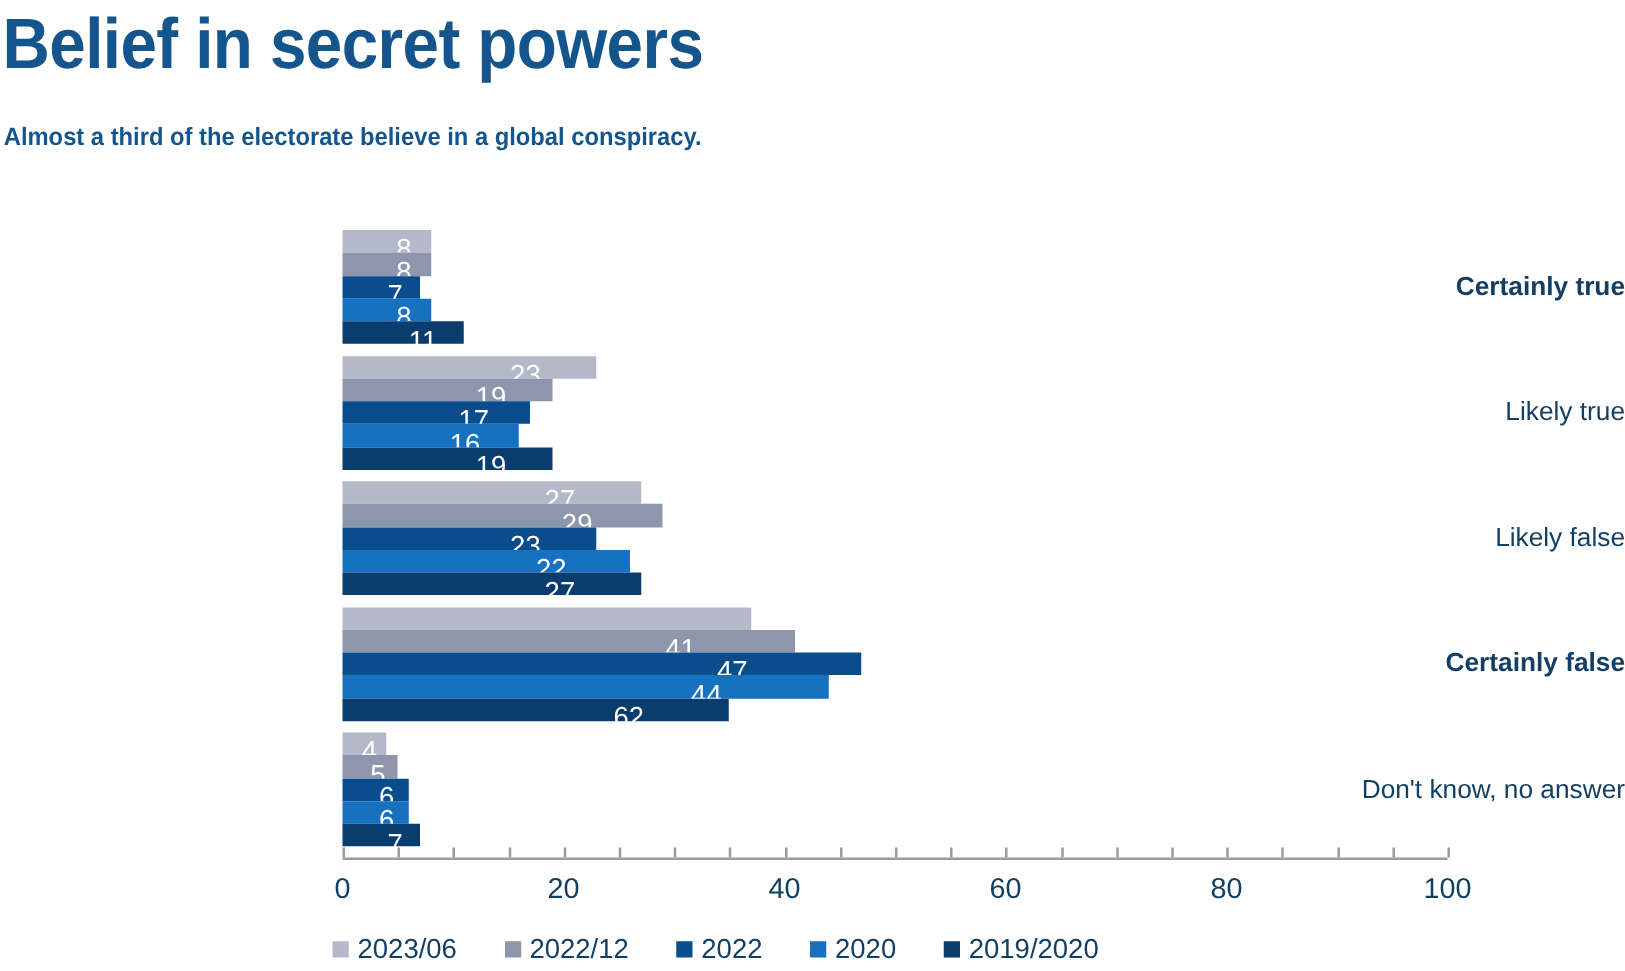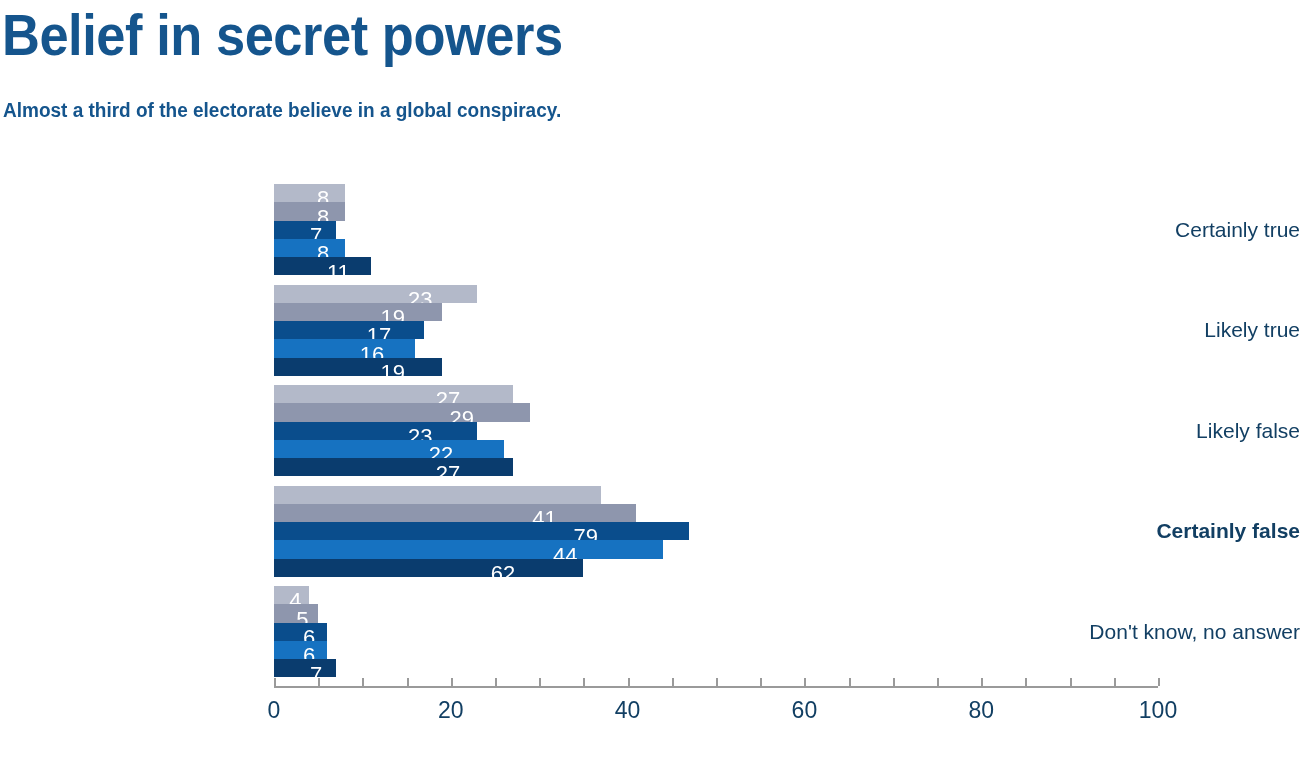--- a/index.html
+++ b/index.html
@@ -141,21 +141,21 @@
 </head>
 <body>
 
 <div class="page">
 
   <div class="chart-title">Belief in secret powers</div>
 
   <div class="chart-subtitle">Almost a third of the electorate believe in a global conspiracy.</div>
 
   <div class="plot" id="plot">
-      <div class="cat-label" style="top: 229.75px;">Certainly true</div>
+      <div class="cat-label" style="top: 229.75px; font-weight: bold;">Certainly true</div>
       <div class="bar" title="2023/06: 8" style="top: 184px; width: 70.72px; height: 18.3px; background: rgb(179, 185, 201);"></div>
       <div class="bar-value" style="left: 269.162px; width: 60px; top: 188.3px;">8</div>
       <div class="bar" title="2022/12: 8" style="top: 202.3px; width: 70.72px; height: 18.3px; background: rgb(142, 150, 173);"></div>
       <div class="bar-value" style="left: 269.162px; width: 60px; top: 206.6px;">8</div>
       <div class="bar" title="2022: 7" style="top: 220.6px; width: 61.88px; height: 18.3px; background: rgb(10, 77, 140);"></div>
       <div class="bar-value" style="left: 262.266px; width: 60px; top: 224.9px;">7</div>
       <div class="bar" title="2020: 8" style="top: 238.9px; width: 70.72px; height: 18.3px; background: rgb(22, 114, 193);"></div>
       <div class="bar-value" style="left: 269.162px; width: 60px; top: 243.2px;">8</div>
       <div class="bar" title="2019/2020: 11" style="top: 257.2px; width: 97.24px; height: 18.3px; background: rgb(10, 60, 110);"></div>
       <div class="bar-value" style="left: 289.847px; width: 60px; top: 261.5px;">11</div>
@@ -180,21 +180,21 @@
       <div class="bar" title="2020: 26" style="top: 439.9px; width: 229.84px; height: 18.3px; background: rgb(22, 114, 193);"></div>
       <div class="bar-value" style="left: 393.275px; width: 60px; top: 444.2px;">22</div>
       <div class="bar" title="2019/2020: 27" style="top: 458.2px; width: 238.68px; height: 18.3px; background: rgb(10, 60, 110);"></div>
       <div class="bar-value" style="left: 400.17px; width: 60px; top: 462.5px;">27</div>
       <div class="cat-label" style="top: 531.25px; font-weight: bold;">Certainly false</div>
       <div class="bar" title="2023/06: 37" style="top: 485.5px; width: 327.08px; height: 18.3px; background: rgb(179, 185, 201);"></div>
       <div class="bar-value" style="left: 469.122px; width: 60px; top: 482px; margin-top: 36px;">37</div>
       <div class="bar" title="2022/12: 41" style="top: 503.8px; width: 362.44px; height: 18.3px; background: rgb(142, 150, 173);"></div>
       <div class="bar-value" style="left: 496.703px; width: 60px; top: 508.1px;">41</div>
       <div class="bar" title="2022: 47" style="top: 522.1px; width: 415.48px; height: 18.3px; background: rgb(10, 77, 140);"></div>
-      <div class="bar-value" style="left: 538.074px; width: 60px; top: 526.4px;">79</div>
+      <div class="bar-value" style="left: 538.074px; width: 60px; top: 526.4px;">47</div>
       <div class="bar" title="2020: 44" style="top: 540.4px; width: 388.96px; height: 18.3px; background: rgb(22, 114, 193);"></div>
       <div class="bar-value" style="left: 517.389px; width: 60px; top: 544.7px;">44</div>
       <div class="bar" title="2019/2020: 35" style="top: 558.7px; width: 309.4px; height: 18.3px; background: rgb(10, 60, 110);"></div>
       <div class="bar-value" style="left: 455.332px; width: 60px; top: 563px;">62</div>
       <div class="cat-label" style="top: 631.75px;">Don't know, no answer</div>
       <div class="bar" title="2023/06: 4" style="top: 586px; width: 35.36px; height: 18.3px; background: rgb(179, 185, 201);"></div>
       <div class="bar-value" style="left: 241.581px; width: 60px; top: 590.3px;">4</div>
       <div class="bar" title="2022/12: 5" style="top: 604.3px; width: 44.2px; height: 18.3px; background: rgb(142, 150, 173);"></div>
       <div class="bar-value" style="left: 248.476px; width: 60px; top: 608.6px;">5</div>
       <div class="bar" title="2022: 6" style="top: 622.6px; width: 53.04px; height: 18.3px; background: rgb(10, 77, 140);"></div>
@@ -231,14 +231,36 @@
     </div>
   <div id="axis-labels">
       <div class="axis-label" style="left: 274px;">0</div>
       <div class="axis-label" style="left: 450.8px;">20</div>
       <div class="axis-label" style="left: 627.6px;">40</div>
       <div class="axis-label" style="left: 804.4px;">60</div>
       <div class="axis-label" style="left: 981.2px;">80</div>
       <div class="axis-label" style="left: 1158px;">100</div>
     </div>
 
+  <div class="legend" id="legend">
+      <div class="legend-item">
+        <span class="legend-swatch" style="background: rgb(179, 185, 201);"></span>
+        <span class="legend-label">2023/06</span>
+      </div>
+      <div class="legend-item">
+        <span class="legend-swatch" style="background: rgb(142, 150, 173);"></span>
+        <span class="legend-label">2022/12</span>
+      </div>
+      <div class="legend-item">
+        <span class="legend-swatch" style="background: rgb(10, 77, 140);"></span>
+        <span class="legend-label">2022</span>
+      </div>
+      <div class="legend-item">
+        <span class="legend-swatch" style="background: rgb(22, 114, 193);"></span>
+        <span class="legend-label">2020</span>
+      </div>
+      <div class="legend-item">
+        <span class="legend-swatch" style="background: rgb(10, 60, 110);"></span>
+        <span class="legend-label">2019/2020</span>
+      </div>
+    </div>
 
 </div>
 
 </body></html>

